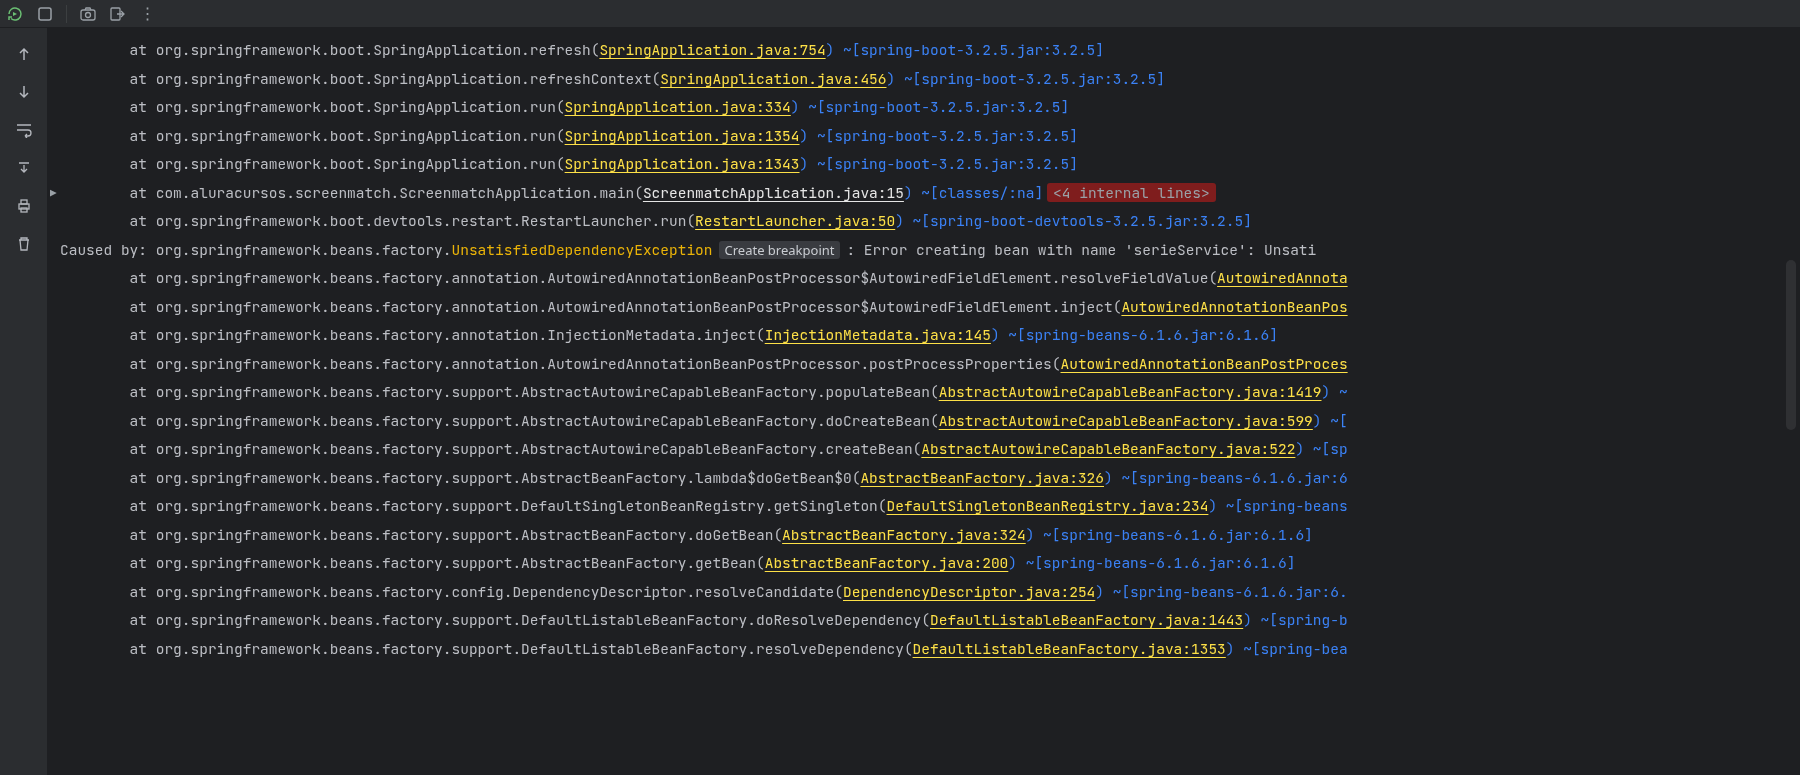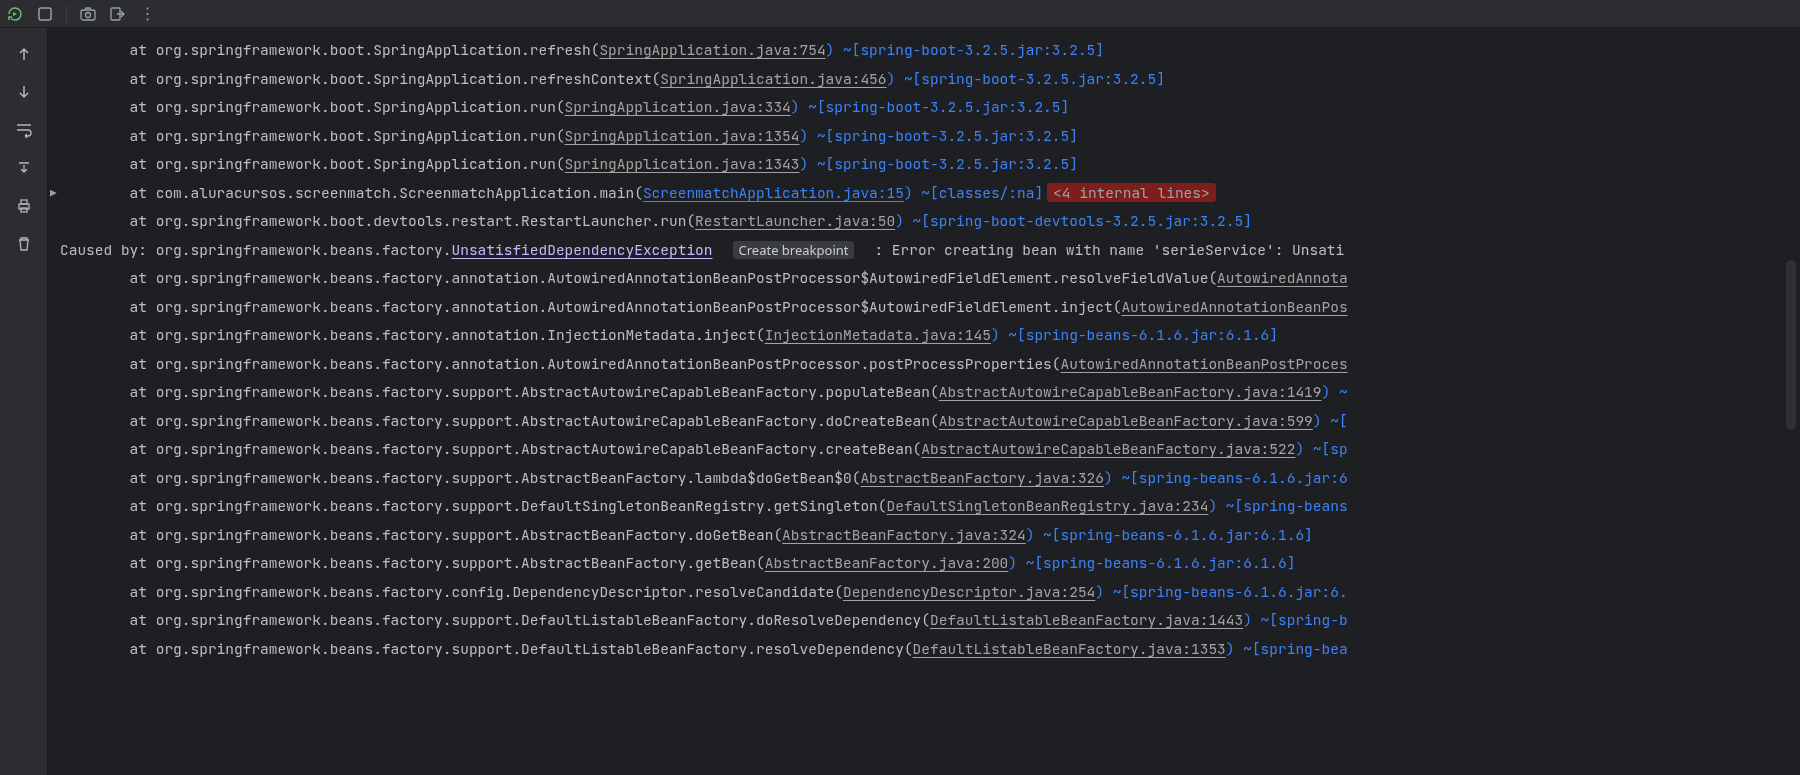--- a/index.html
+++ b/index.html
@@ -56,48 +56,47 @@
     background: #1e1f22;
     padding: 8px 0 0 0;
     overflow: auto;
     white-space: pre;
     line-height: 28.5px;
     position: relative;
   }
   .line { padding-left: 12px; color:#bcbec4; }
   .at { color:#bcbec4; }
   a.filelink {
-    color:#a3a3a3;
+    color:#fde047;
     text-decoration: underline;
     text-underline-offset: 3px;
   }
   a.filelink.bright {
-    color:#3b82f6;
+    color:#e5e5e5;
   }
   .dim { color:#3b82f6; }
   .exception {
-    color:#c4b5fd;
-    text-decoration: underline;
+    color:#eab308;
     text-underline-offset: 3px;
   }
   .badge {
     background:#7f1d1d;
     color:#9aa0a6;
     padding: 0px 6px;
     border-radius: 3px;
     margin-left: 4px;
   }
   .bp {
     background:#393b40;
     color:#c9ccd1;
     padding: 0px 6px;
     border-radius: 3px;
     font-family: system-ui, sans-serif;
     font-size: 13px;
-    margin: 0 20px;
+    margin: 0 6px;
   }
   .fold-arrow {
     position:absolute;
     left: 0px;
     color:#9aa0a6;
     font-size: 11px;
     padding-left: 2px;
   }
   .scrollbar {
     position: absolute;

